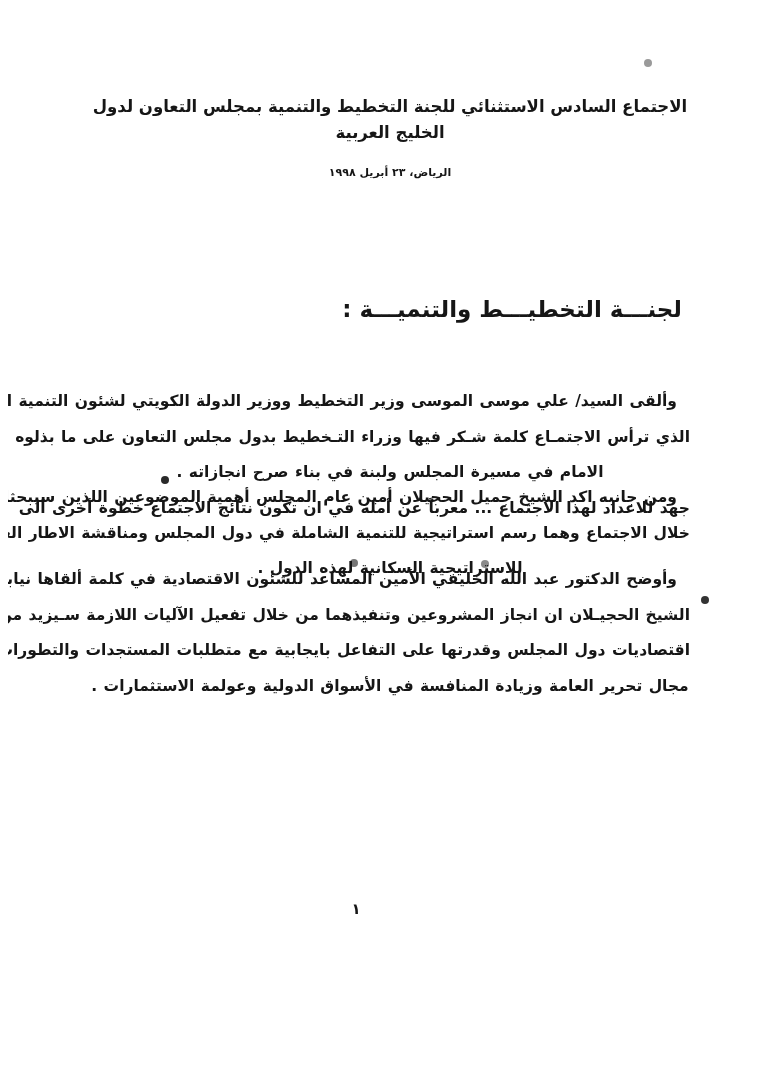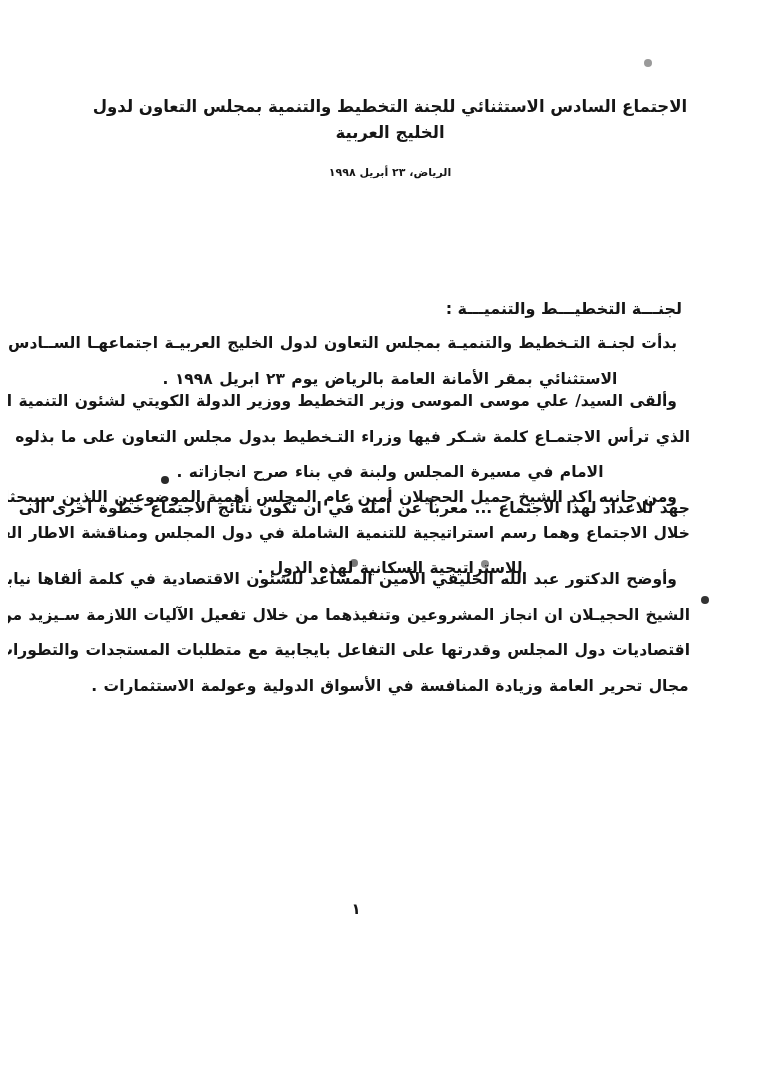--- a/index.html
+++ b/index.html
@@ -47,21 +47,21 @@
     width: 616px;
     height: 100%;
   }
 
   .section-heading {
     position: absolute;
     top: 285px;
     right: 0;
     left: 0;
     padding-right: 16px;
-    font-size: 16px;
+    font-size: 23px;
     font-weight: bold;
     text-align: right;
     line-height: 24px;
   }
 
   .para {
     position: absolute;
     right: 0;
     left: 0;
     font-size: 15.5px;
@@ -122,24 +122,20 @@
 
   <header class="title-block">
     <div class="title-line1">الاجتماع السادس الاستثنائي للجنة التخطيط والتنمية بمجلس التعاون لدول الخليج العربية</div>
     <div class="title-line2">الرياض، ٢٣ أبريل ١٩٩٨</div>
   </header>
 
   <main class="content">
 
     <h2 class="section-heading">لجنـــة التخطيـــط والتنميـــة :</h2>
 
-    <div class="para para-1">
-      <div class="line first">بدأت لجنـة التـخطيط والتنميـة بمجلس التعاون لدول الخليج العربيـة اجتماعهـا الســادس</div>
-      <div class="line center">الاستثنائي بمقر الأمانة العامة بالرياض يوم ٢٣ ابريل ١٩٩٨ .</div>
-    </div>
 
     <div class="para para-2">
       <div class="line first">وألقى السيد/ علي موسى الموسى وزير التخطيط ووزير الدولة الكويتي لشئون التنمية الادارية</div>
       <div class="line">الذي ترأس الاجتمـاع كلمة شـكر فيها وزراء التـخطيط بدول مجلس التعاون على ما بذلوه من</div>
       <div class="line center">الامام في مسيرة المجلس ولبنة في بناء صرح انجازاته .</div>
       <div class="line">جهد للاعداد لهذا الاجتماع ... معرباً عن أمله في ان تكون نتائج الاجتماع خطوة أخرى الى</div>
     </div>
 
     <div class="para para-3">
       <div class="line first">ومن جانبه اكد الشيخ جميل الحجيلان أمين عام المجلس أهمية الموضوعين اللذين سيبحثان</div>

